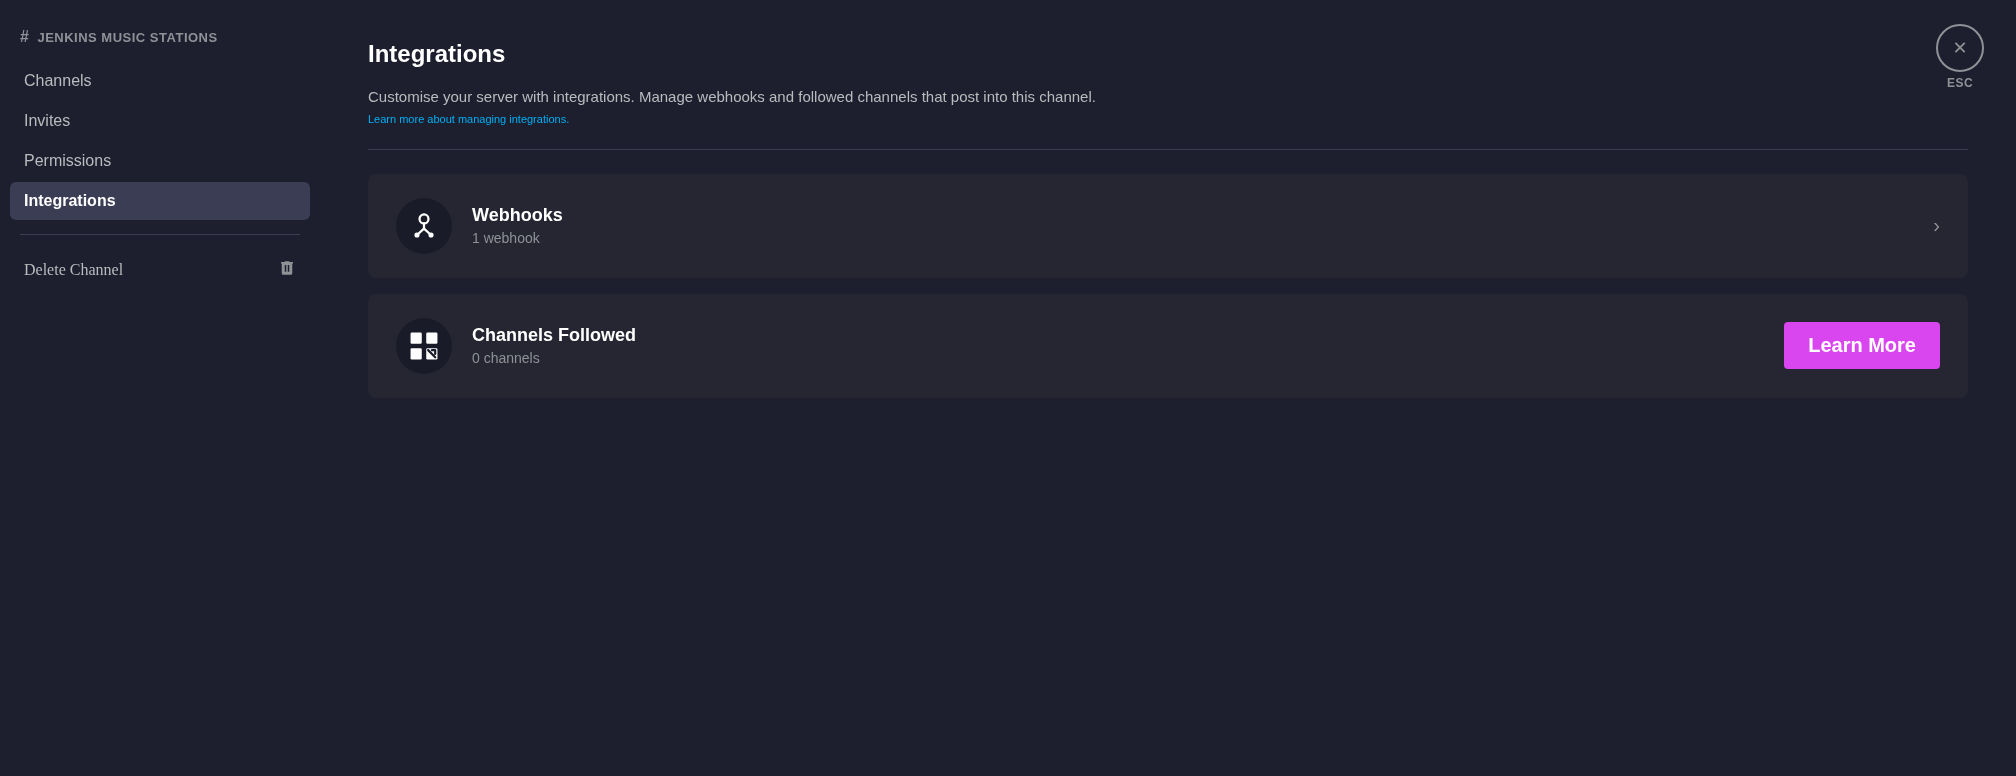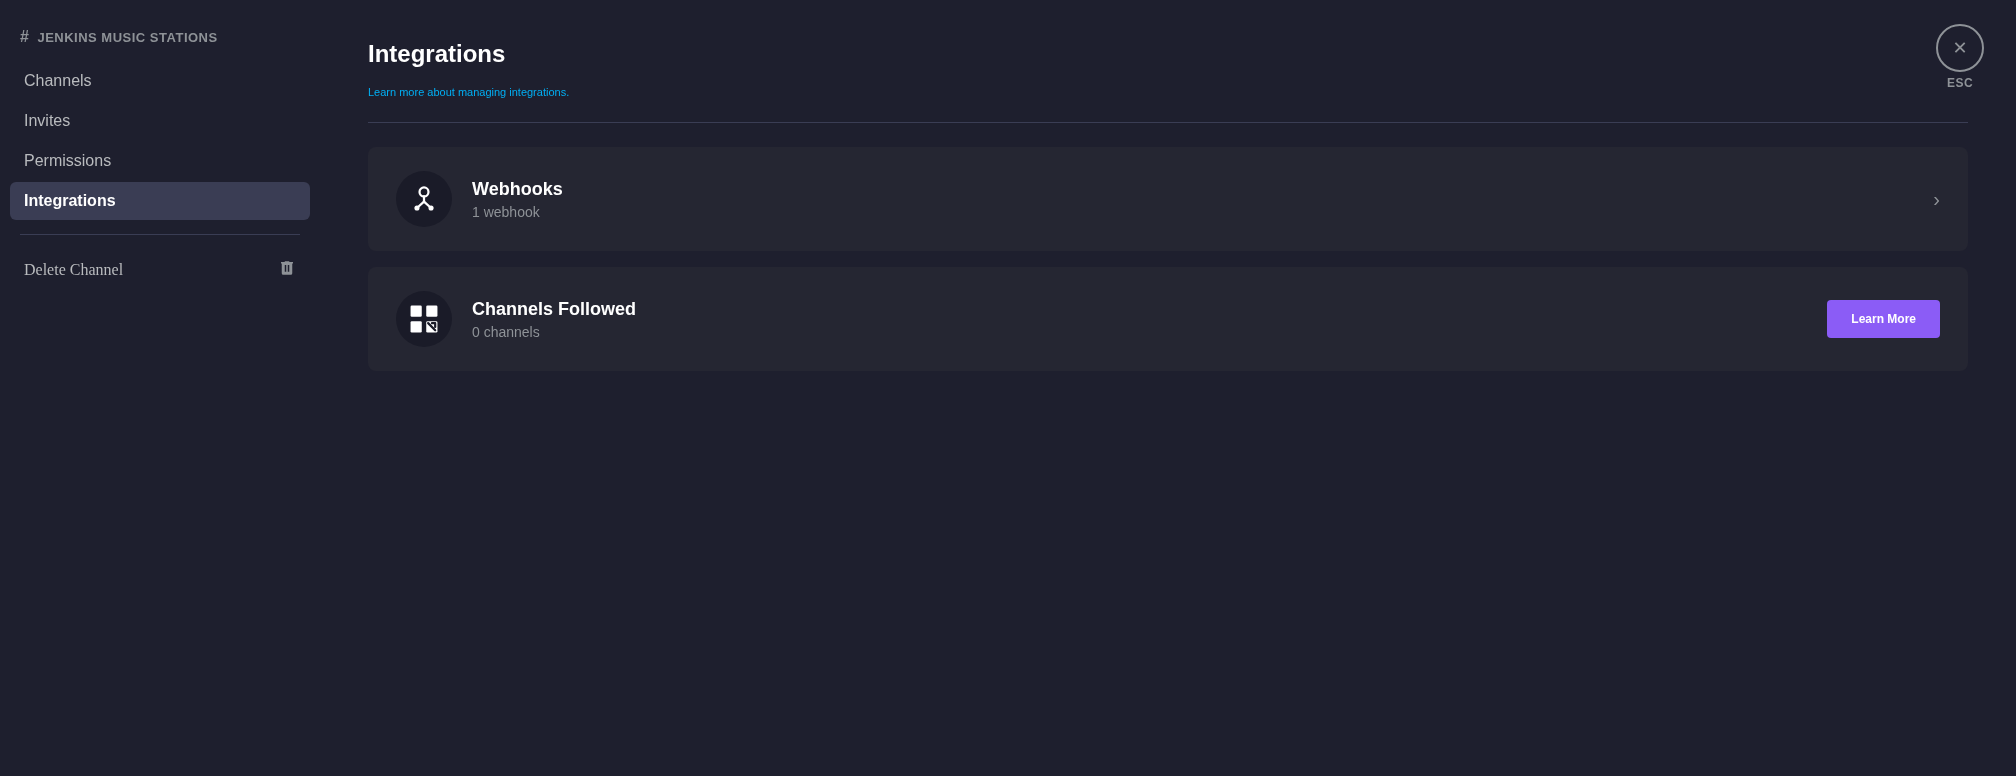--- a/index.html
+++ b/index.html
@@ -153,26 +153,26 @@
     .card-action {
       margin-left: auto;
       display: flex;
       align-items: center;
     }
     .chevron-icon {
       font-size: 20px;
       color: #8e9297;
     }
     .learn-more-btn {
-      background-color: #8b5cf6;
+      background-color: #d946ef;
       color: #ffffff;
       border: none;
       border-radius: 4px;
       padding: 12px 24px;
-      font-size: 12px;
+      font-size: 20px;
       font-weight: 600;
       cursor: pointer;
       white-space: nowrap;
     }
 
     
     .esc-button {
       position: absolute;
       top: 24px;
       right: 32px;
@@ -235,20 +235,23 @@
 
 <main class="main">
 
   <div class="esc-button">
     <div class="esc-circle">✕</div>
     <span class="esc-label">ESC</span>
   </div>
 
   <h1 class="page-title">Integrations</h1>
 
+  <p class="description">
+    <span>Customise your server with integrations. Manage webhooks and followed channels that post into this channel.</span>
+  </p>
   <a class="learn-link" href="#">
     <span>Learn more about managing integrations.</span>
   </a>
 
   <div class="divider"></div>
 
   <div class="integration-card">
     <div class="card-icon-wrapper">
 
       <svg viewBox="0 0 100 100" style="width:32px;height:32px;">

